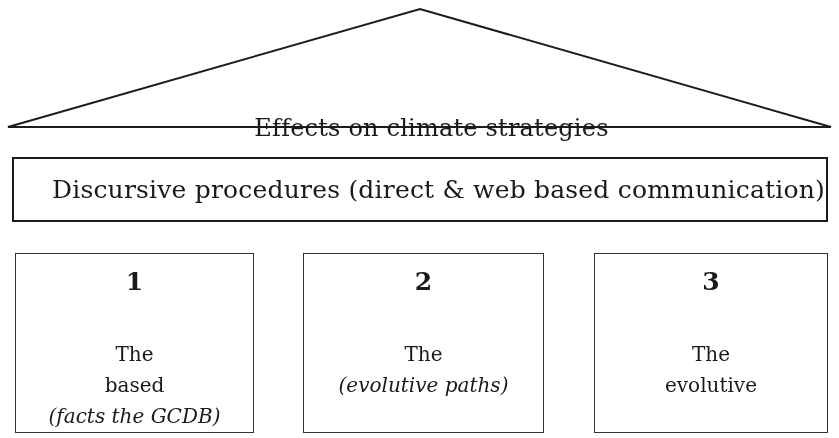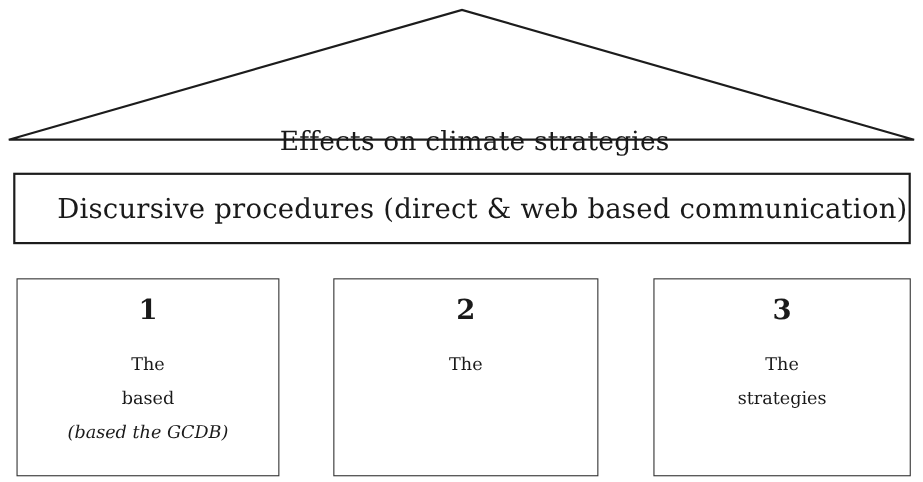--- a/index.html
+++ b/index.html
@@ -62,22 +62,22 @@
   }
   .box-1 { left: 15px;  width: 239px; }
   .box-2 { left: 303px; width: 241px; }
   .box-3 { left: 594px; width: 234px; }
   .box-number {
     font-weight: bold;
     font-size: 25px;
     line-height: 28px;
   }
   .box-lines {
-    margin-top: 19px;
-    font-size: 16px;
+    margin-top: 43px;
+    font-size: 20px;
     line-height: 31px;
   }
   .box-caption {
     font-style: italic;
   }
 </style>
 </head>
 <body>
 
 <div class="stage">
@@ -90,32 +90,33 @@
 
   <div class="banner">
     <span>Discursive procedures (direct &amp; web based communication)</span>
   </div>
 
   <div class="box box-1">
     <div class="box-number">1</div>
     <div class="box-lines">
       <div>The</div>
       <div>based</div>
-      <div class="box-caption">(based the GCDB)</div>
+      <div class="box-caption">(facts the GCDB)</div>
     </div>
   </div>
 
   <div class="box box-2">
     <div class="box-number">2</div>
     <div class="box-lines">
       <div>The</div>
+      <div class="box-caption">(evolutive paths)</div>
     </div>
   </div>
 
   <div class="box box-3">
     <div class="box-number">3</div>
     <div class="box-lines">
       <div>The</div>
-      <div>strategies</div>
+      <div>evolutive</div>
     </div>
   </div>
 
 </div>
 
 </body></html>

